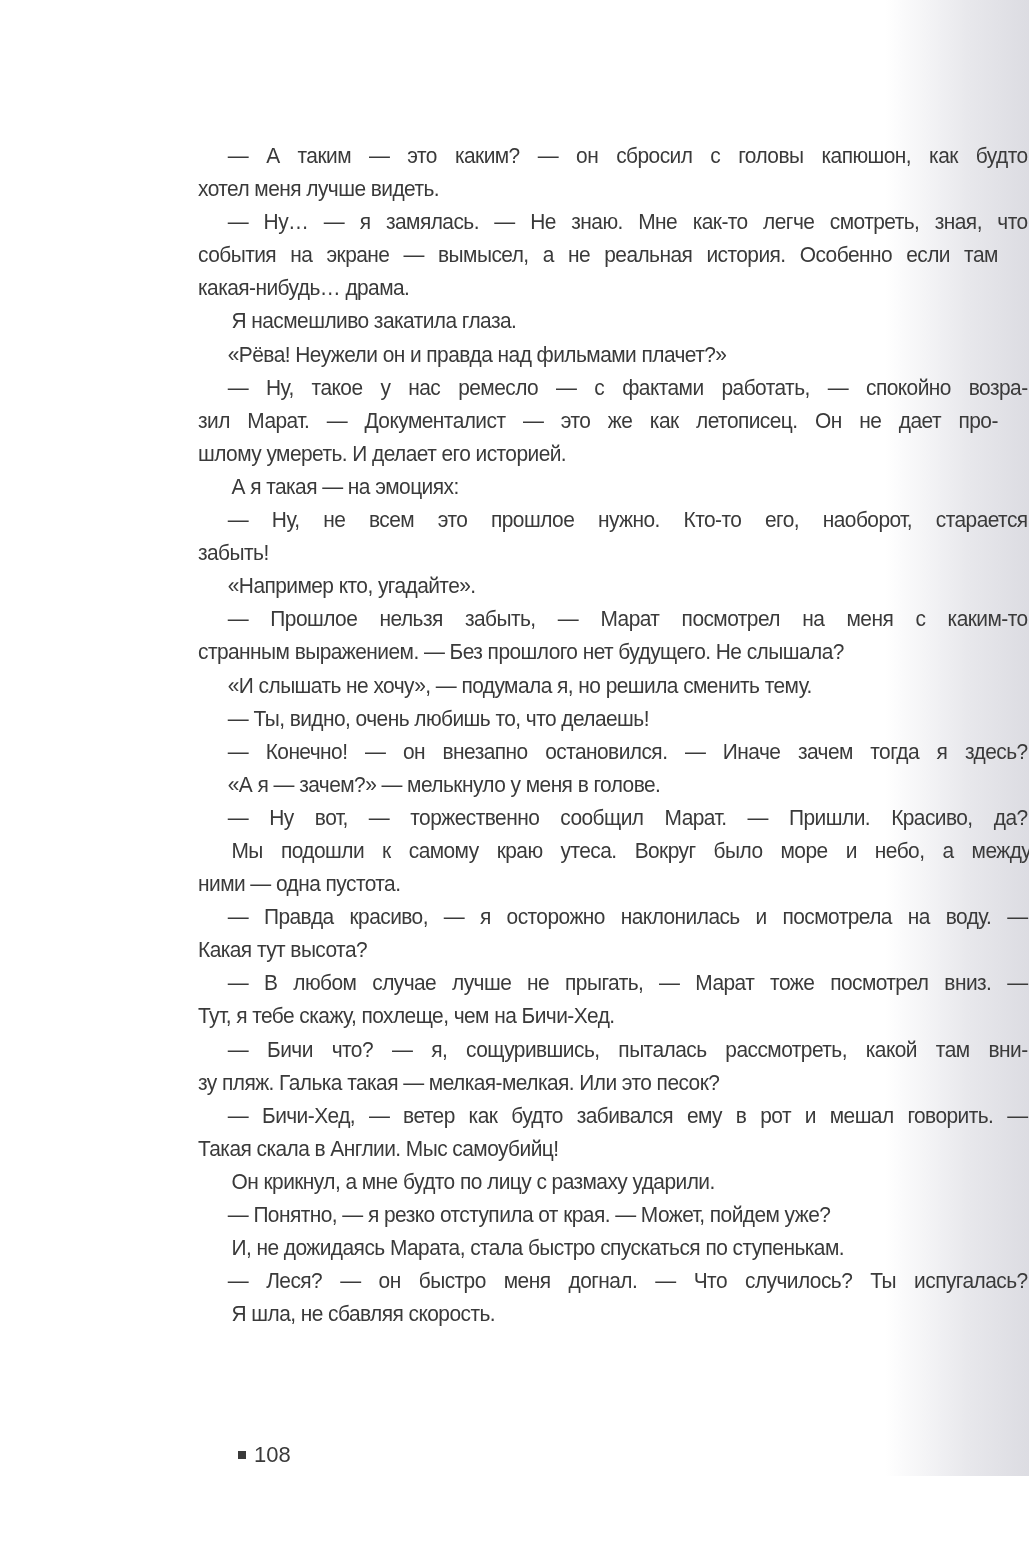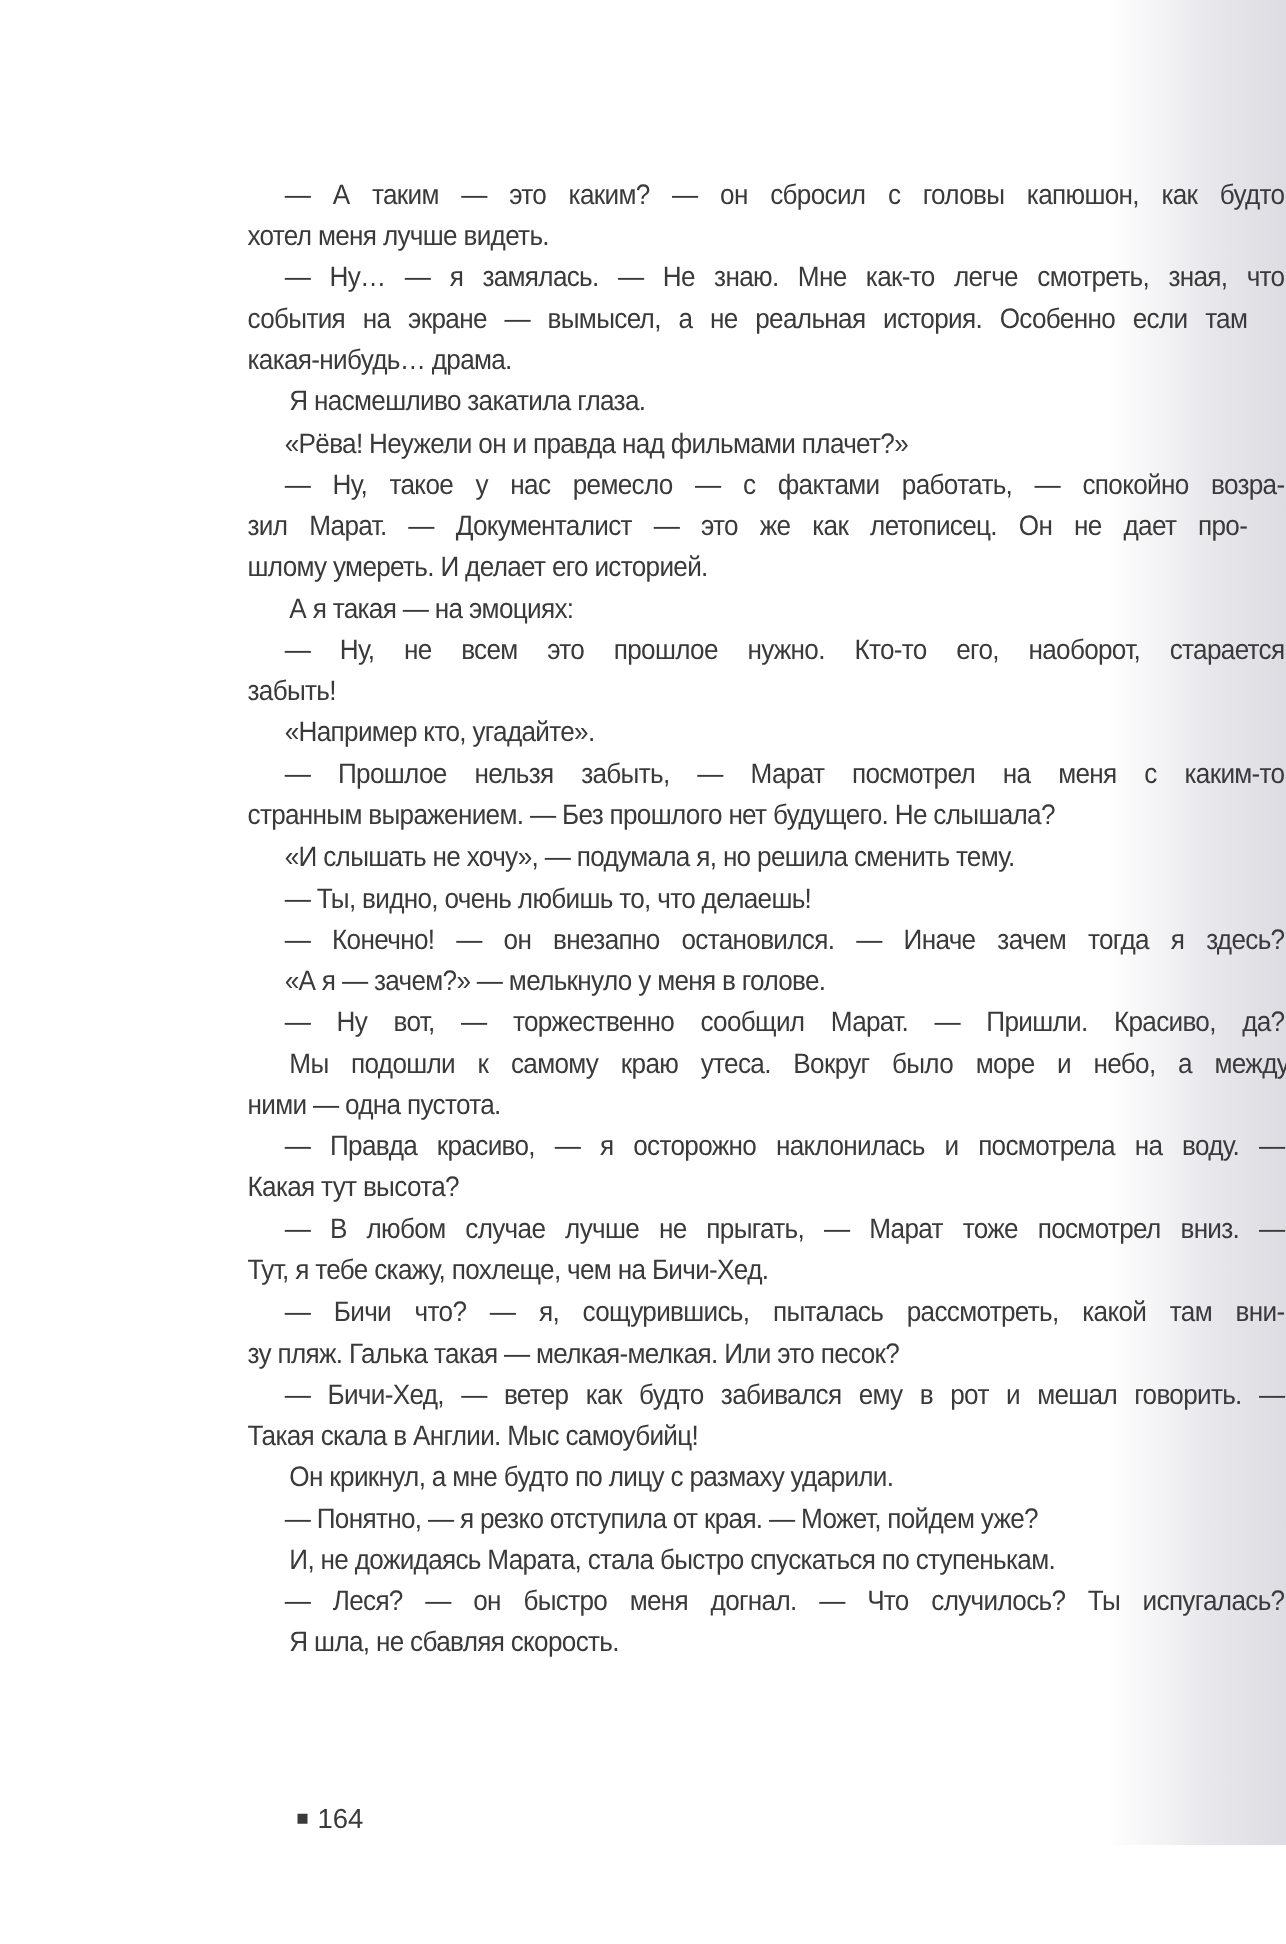--- a/index.html
+++ b/index.html
@@ -66,15 +66,15 @@
       <div class="line ind justify">— Бичи-Хед, — ветер как будто забивался ему в рот и мешал говорить. —</div>
       <div class="line">Такая скала в Англии. Мыс самоубийц!</div>
       <div class="line ind2">Он крикнул, а мне будто по лицу с размаху ударили.</div>
       <div class="line ind">— Понятно, — я резко отступила от края. — Может, пойдем уже?</div>
       <div class="line ind2">И, не дожидаясь Марата, стала быстро спускаться по ступенькам.</div>
       <div class="line ind justify">— Леся? — он быстро меня догнал. — Что случилось? Ты испугалась?</div>
       <div class="line ind2">Я шла, не сбавляя скорость.</div>
     </div>
   <div class="folio">
     <span class="sq"></span>
-    <span>164</span>
+    <span>108</span>
   </div>
 </div>
 
 </body></html>

